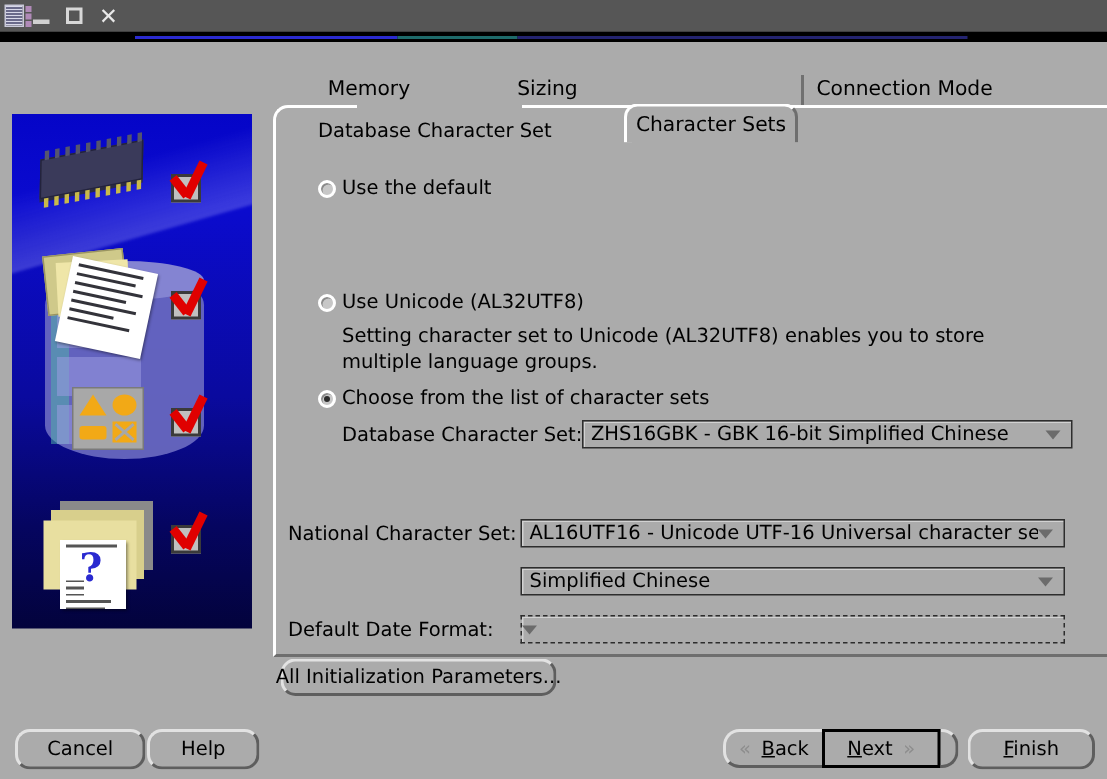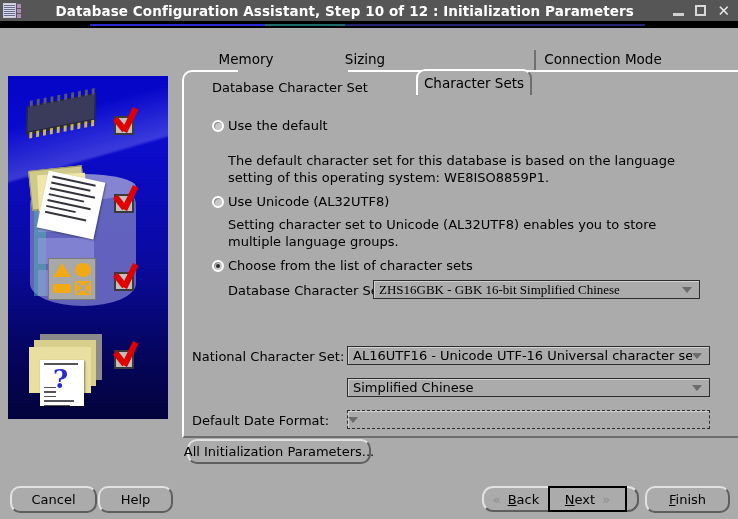--- a/index.html
+++ b/index.html
@@ -304,21 +304,20 @@
 
 <div id="app">
 
   <div class="titlebar">
     <div class="win-icon"></div>
     <div class="win-icon-dots">
         <i></i>
         <i></i>
         <i></i>
       </div>
-    <div class="title-text">Database Configuration Assistant, Step 10 of 12 : Initialization Parameters</div>
     <div class="win-buttons">
       <div class="wb wb-min"></div>
       <div class="wb wb-max"></div>
       <div class="wb wb-close">✕</div>
     </div>
   </div>
   <div class="titlebar-underline"></div>
   <div class="tb-accent" style="left:90px; width:175px; background:#2b2bd0;"></div>
   <div class="tb-accent" style="left:265px; width:80px;  background:#1e6a6a;"></div>
   <div class="tb-accent" style="left:345px; width:300px; background:#242470;"></div>
@@ -412,35 +411,34 @@
     <div class="tab inactive" style="left:358px; width:126px;">Connection Mode</div>
   </div>
 
   <div class="panel">
     <div class="section-label">Database Character Set</div>
 
     <div class="radio-row" style="left:28px; top:46px;">
       <span class="radio"></span>
       <span class="radio-label">Use the default</span>
     </div>
-    <div class="desc" style="left:44px; top:80px; width:490px;">The default character set for this database is based on the language setting of this operating system: WE8ISO8859P1.</div>
 
     <div class="radio-row" style="left:28px; top:122px;">
       <span class="radio"></span>
       <span class="radio-label">Use Unicode (AL32UTF8)</span>
     </div>
     <div class="desc" style="left:44px; top:144px; width:470px;">Setting character set to Unicode (AL32UTF8) enables you to store multiple language groups.</div>
 
     <div class="radio-row" style="left:28px; top:186px;">
       <span class="radio checked"></span>
       <span class="radio-label">Choose from the list of character sets</span>
     </div>
 
     <div class="fld-label" style="left:44px; top:211px;">Database Character Set:</div>
-    <div class="combo" style="left:189px; top:208px; width:327px;font-family:Liberation Serif, serif;">
+    <div class="combo" style="left:204px; top:208px; width:327px;">
       <span class="combo-text">ZHS16GBK - GBK 16-bit Simplified Chinese</span>
       <span class="combo-arrow"></span>
     </div>
 
     <div class="fld-label" style="left:8px; top:277px;">National Character Set:</div>
     <div class="combo" style="left:163px; top:274px; width:363px;">
       <span class="combo-text">AL16UTF16 - Unicode UTF-16 Universal character set</span>
       <span class="combo-arrow"></span>
     </div>
 

